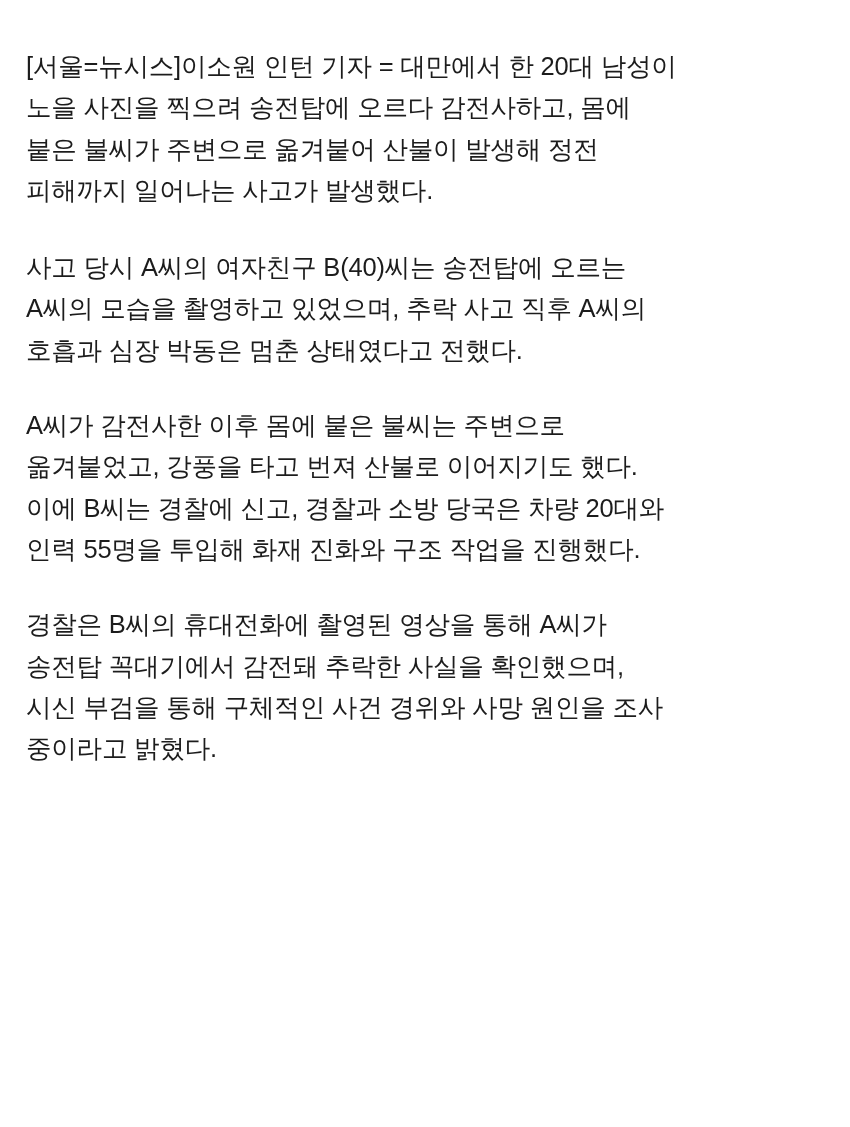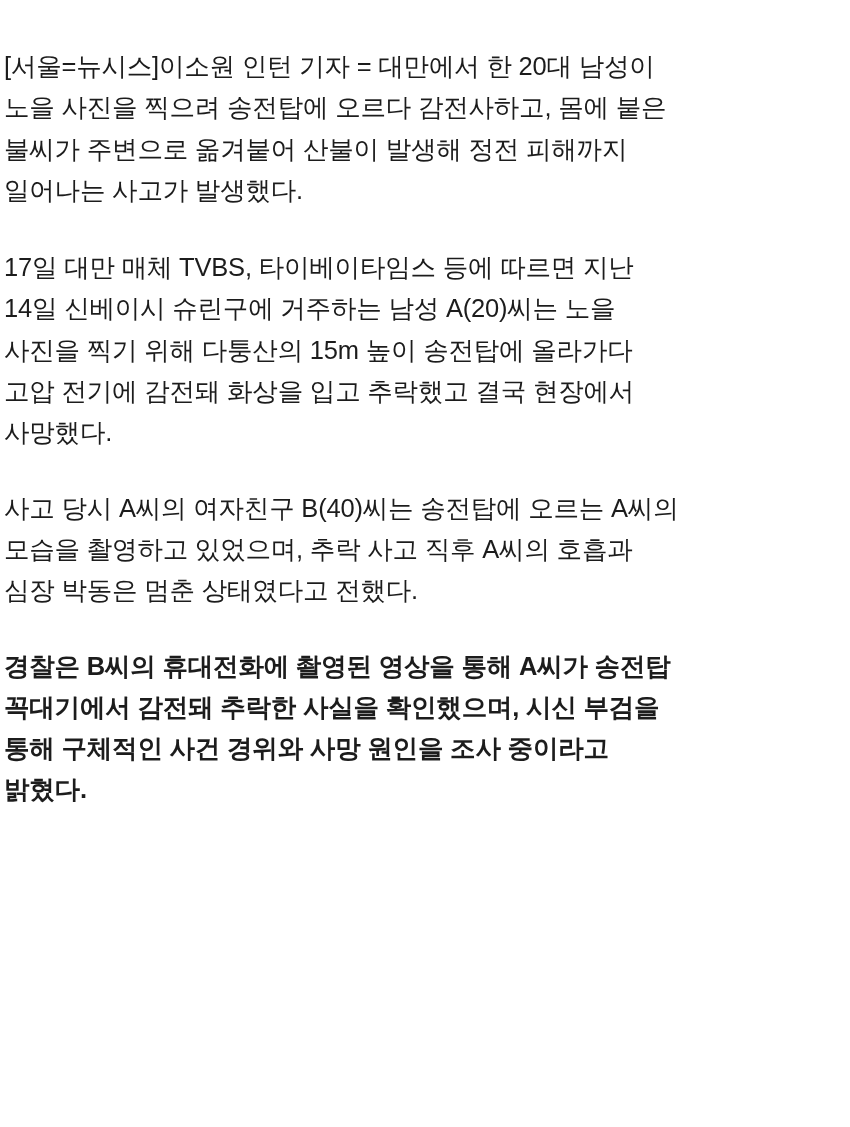--- a/index.html
+++ b/index.html
@@ -12,40 +12,39 @@
     width: 850px;
     height: 1127px;
     font-family: "Liberation Sans", "DejaVu Sans", sans-serif;
     color: #1a1a1a;
     -webkit-font-smoothing: antialiased;
   }
   .article {
     box-sizing: border-box;
     width: 699px;
     min-height: 1127px;
-    padding: 46px 18px 20px 4px;
+    padding: 46px 18px 20px 26px;
   }
   .para {
     font-size: 25.5px;
     line-height: 1.62;
     letter-spacing: -0.2px;
     color: #1c1c1c;
     margin: 0 0 34px 0;
     word-break: keep-all;
     text-align: left;
   }
   .para:last-child {
     margin-bottom: 0;
-    font-weight: bold;
   }
   .para.lead {
     margin-bottom: 36px;
   }
 </style>
 </head>
 <body>
 
 <div class="article">
   <p class="para lead">[서울=뉴시스]이소원 인턴 기자 = 대만에서 한 20대 남성이 노을 사진을 찍으려 송전탑에 오르다 감전사하고, 몸에 붙은 불씨가 주변으로 옮겨붙어 산불이 발생해 정전 피해까지 일어나는 사고가 발생했다.</p>
-  <p class="para">17일 대만 매체 TVBS, 타이베이타임스 등에 따르면 지난 14일 신베이시 슈린구에 거주하는 남성 A(20)씨는 노을 사진을 찍기 위해 다퉁산의 15m 높이 송전탑에 올라가다 고압 전기에 감전돼 화상을 입고 추락했고 결국 현장에서 사망했다.</p>
   <p class="para">사고 당시 A씨의 여자친구 B(40)씨는 송전탑에 오르는 A씨의 모습을 촬영하고 있었으며, 추락 사고 직후 A씨의 호흡과 심장 박동은 멈춘 상태였다고 전했다.</p>
+  <p class="para">A씨가 감전사한 이후 몸에 붙은 불씨는 주변으로 옮겨붙었고, 강풍을 타고 번져 산불로 이어지기도 했다. 이에 B씨는 경찰에 신고, 경찰과 소방 당국은 차량 20대와 인력 55명을 투입해 화재 진화와 구조 작업을 진행했다.</p>
   <p class="para">경찰은 B씨의 휴대전화에 촬영된 영상을 통해 A씨가 송전탑 꼭대기에서 감전돼 추락한 사실을 확인했으며, 시신 부검을 통해 구체적인 사건 경위와 사망 원인을 조사 중이라고 밝혔다.</p>
 </div>
 
 </body></html>

